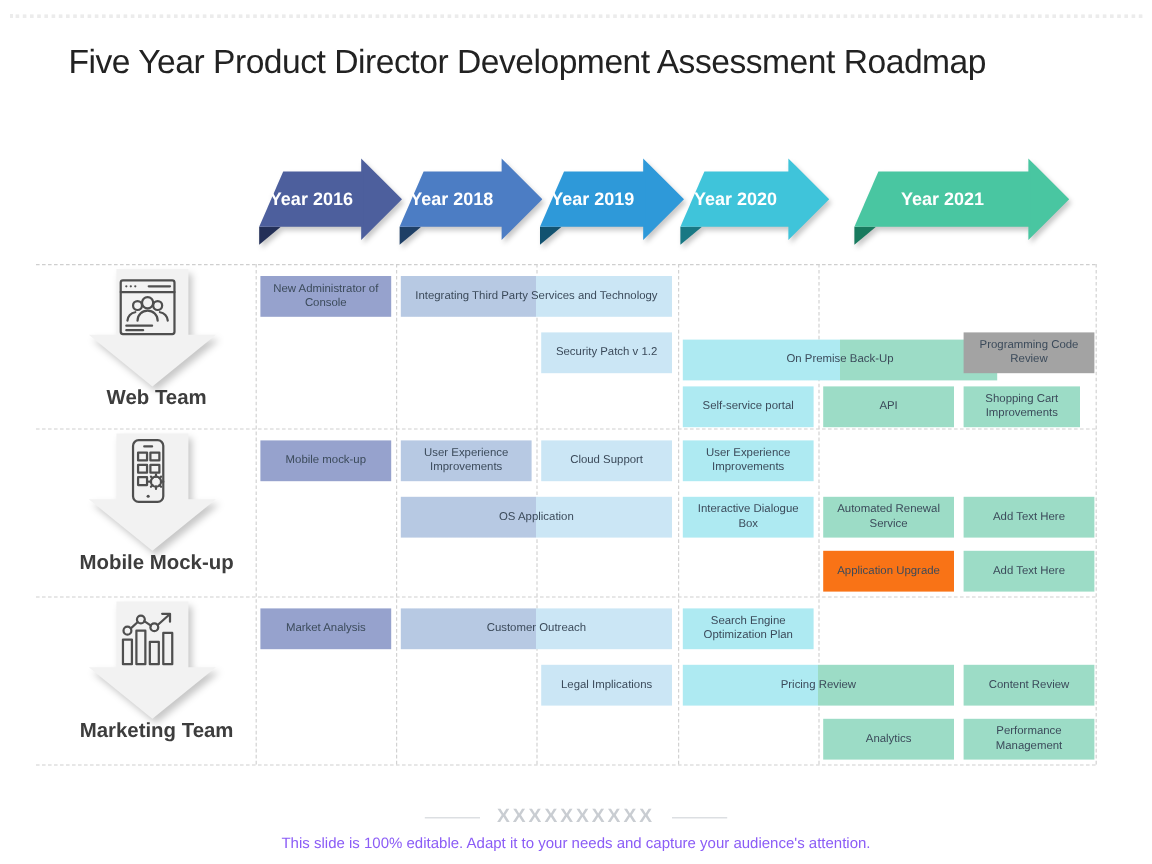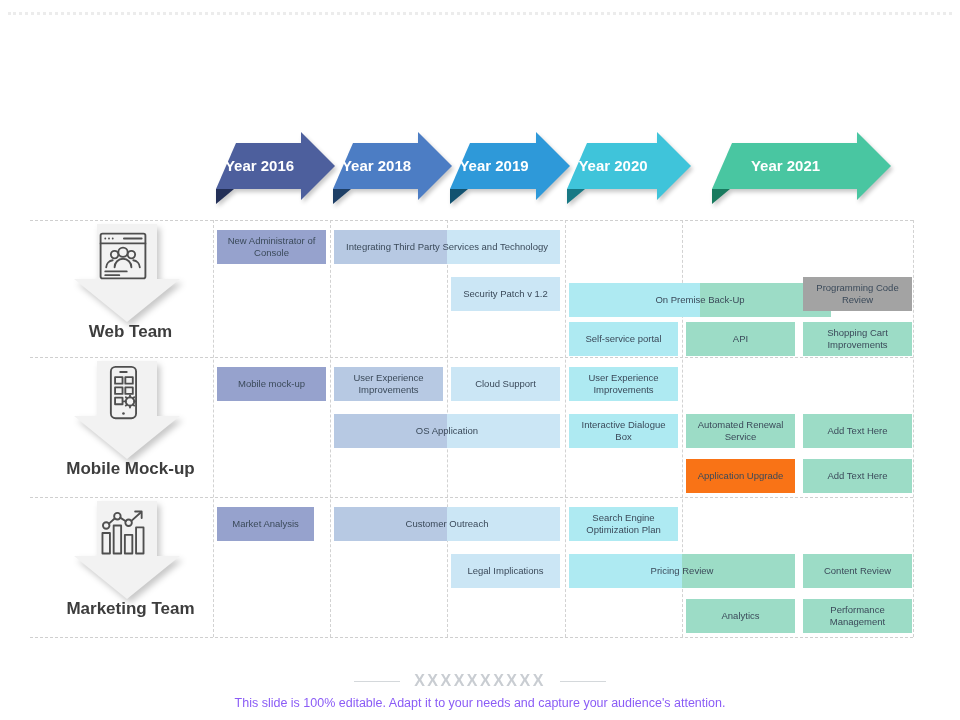--- a/index.html
+++ b/index.html
@@ -30,20 +30,21 @@
          font-size:12.5px;color:#8b5cf6;}
   svg .lineart{fill:none;stroke:#4f4f4f;stroke-width:2;stroke-linecap:round;stroke-linejoin:round;}
 </style>
 </head>
 <body>
 
 <div class="slide">
 
   <div class="top-dots"></div>
 
+  <h1 class="title">Five Year Product Director Development Assessment Roadmap</h1>
 
   <div id="year-band">
       <svg width="125" height="80" viewBox="0 0 125 80" class="year-arrow" style="left: 210px; z-index: 20;">
         <polygon points="6,59 24,59 6,74" fill="#232f57"></polygon>
         <polygon points="91,2 125,36 91,70" fill="#4d5f9d"></polygon>
         <polygon points="26,13 93,13 93,59 6,59" fill="#4d5f9d"></polygon>
         <text x="49.5" y="41">Year 2016</text>
       </svg>
       <svg width="125" height="80" viewBox="0 0 125 80" class="year-arrow" style="left: 327px; z-index: 19;">
         <polygon points="6,59 24,59 6,74" fill="#1e3f66"></polygon>
@@ -145,32 +146,32 @@
   </div>
 
   <div id="task-layer">
       <div class="task-box" style="left: 217px; top: 230px; width: 109px; background: rgb(150, 162, 205);">New Administrator of Console</div>
       <div class="task-box" style="left: 334px; top: 230px; width: 226px; background: linear-gradient(90deg, rgb(183, 201, 227) 0px, rgb(183, 201, 227) 50%, rgb(203, 230, 245) 50%, rgb(203, 230, 245) 100%);">Integrating Third Party Services and Technology</div>
       <div class="task-box" style="left: 451px; top: 277px; width: 109px; background: rgb(203, 230, 245);">Security Patch v 1.2</div>
       <div class="task-box" style="left: 569px; top: 283px; width: 262px; background: linear-gradient(90deg, rgb(174, 234, 242) 0px, rgb(174, 234, 242) 50%, rgb(156, 220, 198) 50%, rgb(156, 220, 198) 100%);">On Premise Back-Up</div>
       <div class="task-box" style="left: 803px; top: 277px; width: 109px; background: #a3a3a3;">Programming Code Review</div>
       <div class="task-box" style="left: 569px; top: 322px; width: 109px; background: rgb(174, 234, 242);">Self-service portal</div>
       <div class="task-box" style="left: 686px; top: 322px; width: 109px; background: rgb(156, 220, 198);">API</div>
-      <div class="task-box" style="left: 803px; top: 322px; width: 109px; background: rgb(156, 220, 198);">Shopping Cart Improvements</div>
+      <div class="task-box" style="left: 803px; top: 322px; width: 97px; background: rgb(156, 220, 198);">Shopping Cart Improvements</div>
       <div class="task-box" style="left: 217px; top: 367px; width: 109px; background: rgb(150, 162, 205);">Mobile mock-up</div>
       <div class="task-box" style="left: 334px; top: 367px; width: 109px; background: rgb(183, 201, 227);">User Experience Improvements</div>
       <div class="task-box" style="left: 451px; top: 367px; width: 109px; background: rgb(203, 230, 245);">Cloud Support</div>
       <div class="task-box" style="left: 569px; top: 367px; width: 109px; background: rgb(174, 234, 242);">User Experience Improvements</div>
       <div class="task-box" style="left: 334px; top: 414px; width: 226px; background: linear-gradient(90deg, rgb(183, 201, 227) 0px, rgb(183, 201, 227) 50%, rgb(203, 230, 245) 50%, rgb(203, 230, 245) 100%);">OS Application</div>
       <div class="task-box" style="left: 569px; top: 414px; width: 109px; background: rgb(174, 234, 242);">Interactive Dialogue Box</div>
       <div class="task-box" style="left: 686px; top: 414px; width: 109px; background: rgb(156, 220, 198);">Automated Renewal Service</div>
       <div class="task-box" style="left: 803px; top: 414px; width: 109px; background: rgb(156, 220, 198);">Add Text Here</div>
       <div class="task-box" style="left: 686px; top: 459px; width: 109px; background: #f97316;">Application Upgrade</div>
       <div class="task-box" style="left: 803px; top: 459px; width: 109px; background: rgb(156, 220, 198);">Add Text Here</div>
-      <div class="task-box" style="left: 217px; top: 507px; width: 97px; background: rgb(150, 162, 205);">Market Analysis</div>
+      <div class="task-box" style="left: 217px; top: 507px; width: 109px; background: rgb(150, 162, 205);">Market Analysis</div>
       <div class="task-box" style="left: 334px; top: 507px; width: 226px; background: linear-gradient(90deg, rgb(183, 201, 227) 0px, rgb(183, 201, 227) 50%, rgb(203, 230, 245) 50%, rgb(203, 230, 245) 100%);">Customer Outreach</div>
       <div class="task-box" style="left: 569px; top: 507px; width: 109px; background: rgb(174, 234, 242);">Search Engine Optimization Plan</div>
       <div class="task-box" style="left: 451px; top: 554px; width: 109px; background: rgb(203, 230, 245);">Legal Implications</div>
       <div class="task-box" style="left: 569px; top: 554px; width: 226px; background: linear-gradient(90deg, rgb(174, 234, 242) 0px, rgb(174, 234, 242) 50%, rgb(156, 220, 198) 50%, rgb(156, 220, 198) 100%);">Pricing Review</div>
       <div class="task-box" style="left: 803px; top: 554px; width: 109px; background: rgb(156, 220, 198);">Content Review</div>
       <div class="task-box" style="left: 686px; top: 599px; width: 109px; background: rgb(156, 220, 198);">Analytics</div>
       <div class="task-box" style="left: 803px; top: 599px; width: 109px; background: rgb(156, 220, 198);">Performance Management</div>
     </div>
 
   <div class="footer-brand">

